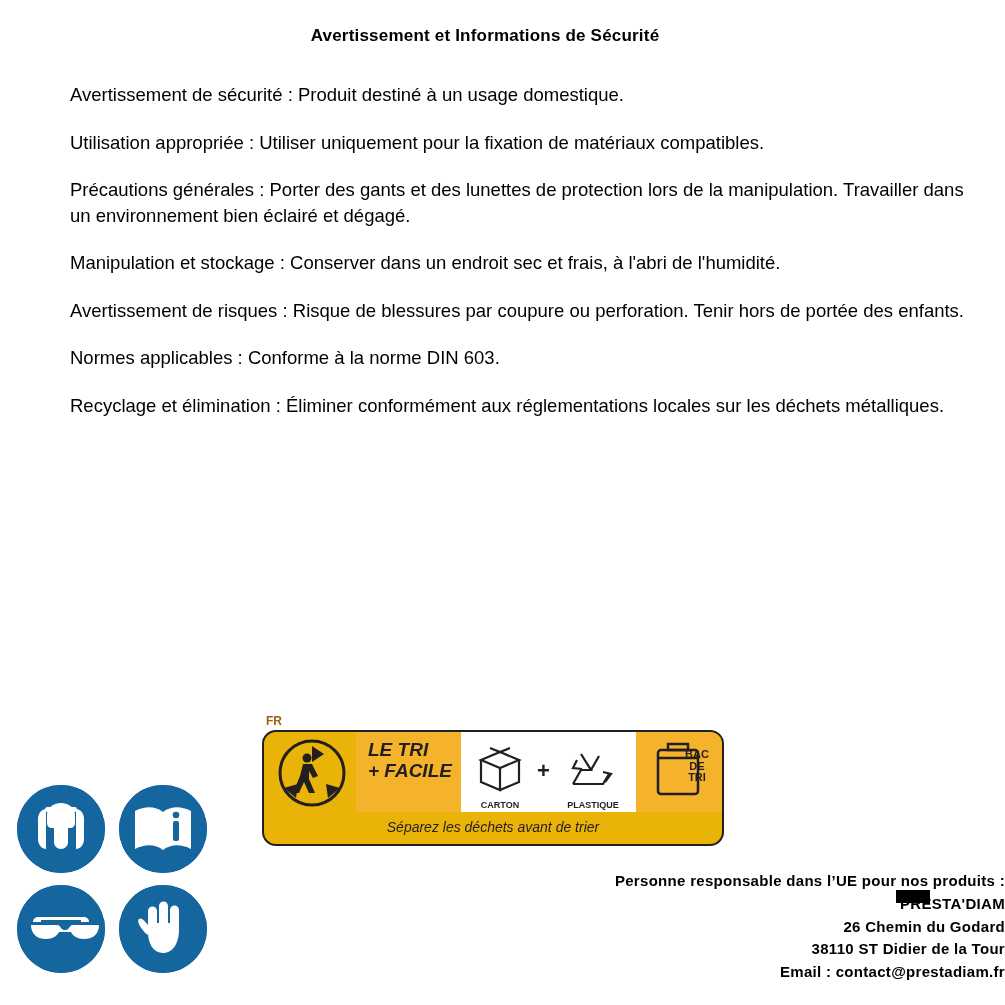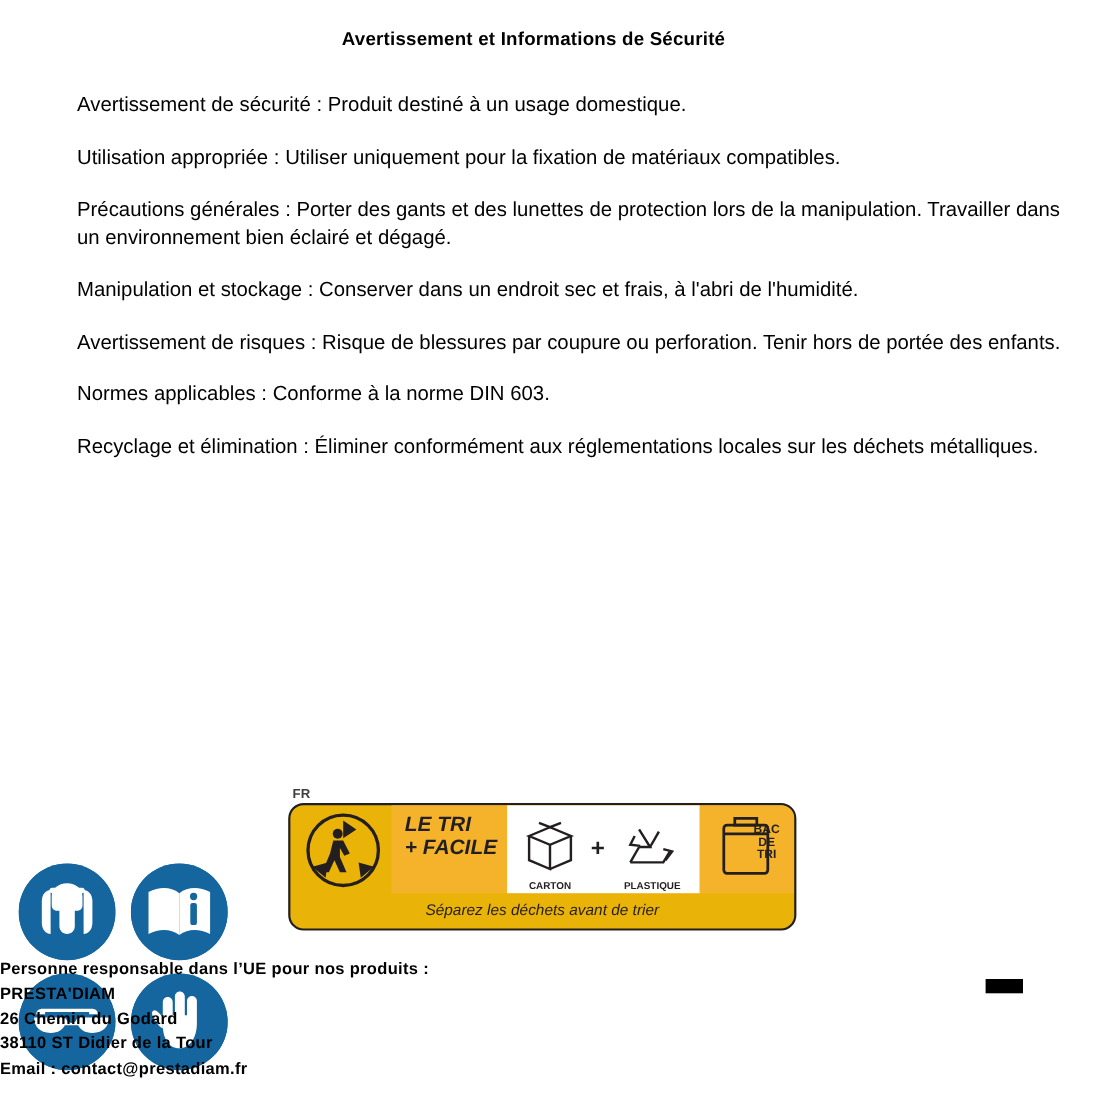--- a/index.html
+++ b/index.html
@@ -69,21 +69,21 @@
     top: 714px;
     width: 460px;
     height: 130px;
   }
   .fr-label {
     position: absolute;
     left: 4px;
     top: 0px;
     font-size: 12px;
     font-weight: bold;
-    color: #404040;
+    color: #a16207;
   }
   .band-box {
     position: absolute;
     left: 0;
     top: 16px;
     width: 458px;
     height: 112px;
     border: 2px solid #231f20;
     border-radius: 14px;
     background: #eab308;
@@ -177,21 +177,21 @@
     font-size: 14px;
     font-style: italic;
     color: #231f20;
   }
   
   .resp-block {
     position: absolute;
     left: 0;
     top: 870px;
     width: 1005px;
-    text-align: left;
+    text-align: right;
     font-size: 15px;
     font-weight: bold;
     line-height: 1.52;
     letter-spacing: 0.3px;
   }
   .resp-block div { white-space: nowrap; }
   
   .ce-mark {
     position: absolute;
     left: 800px;

